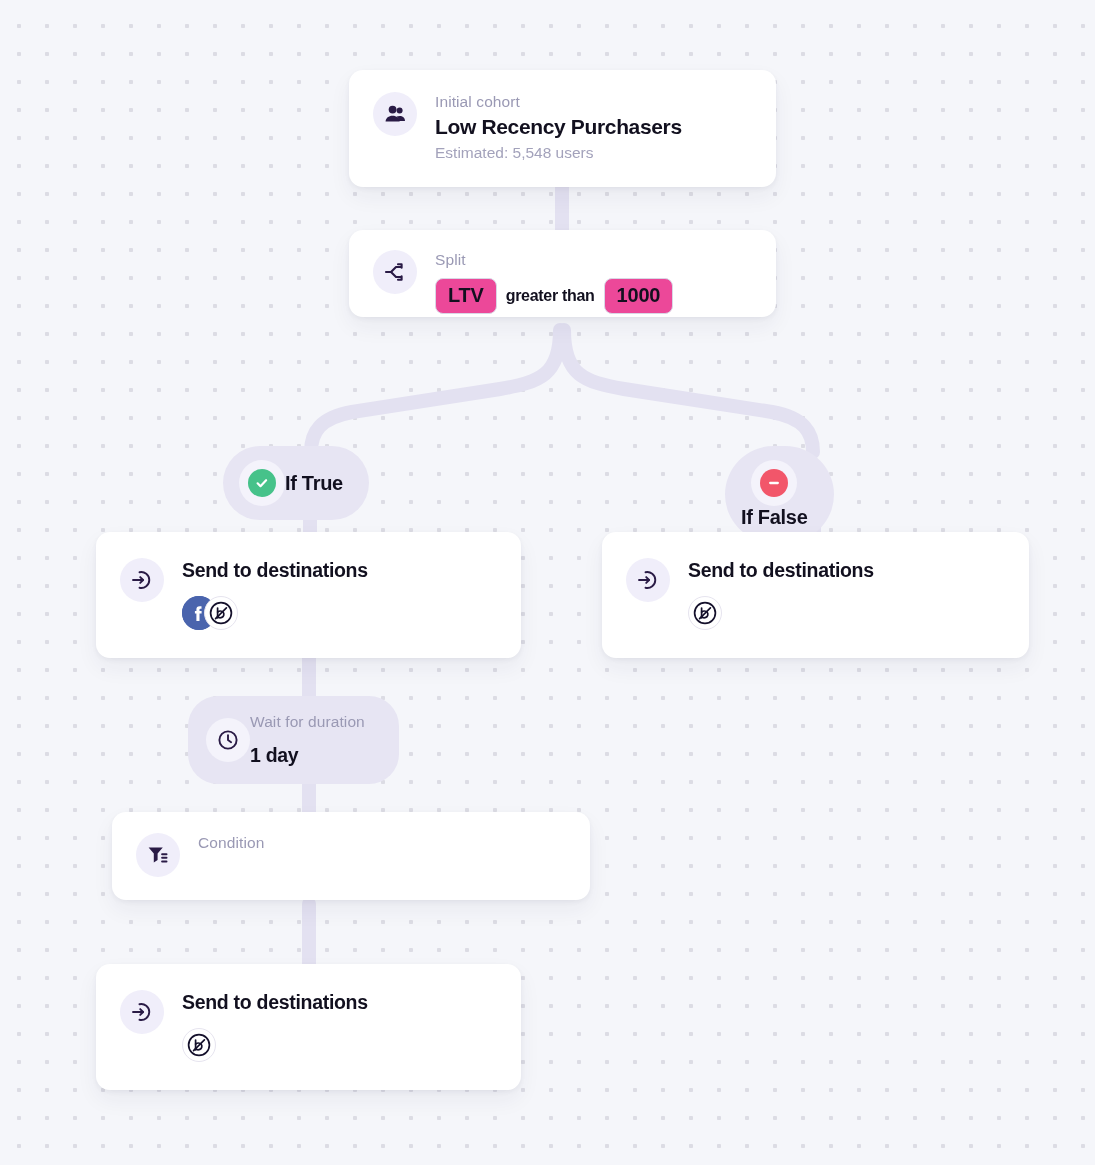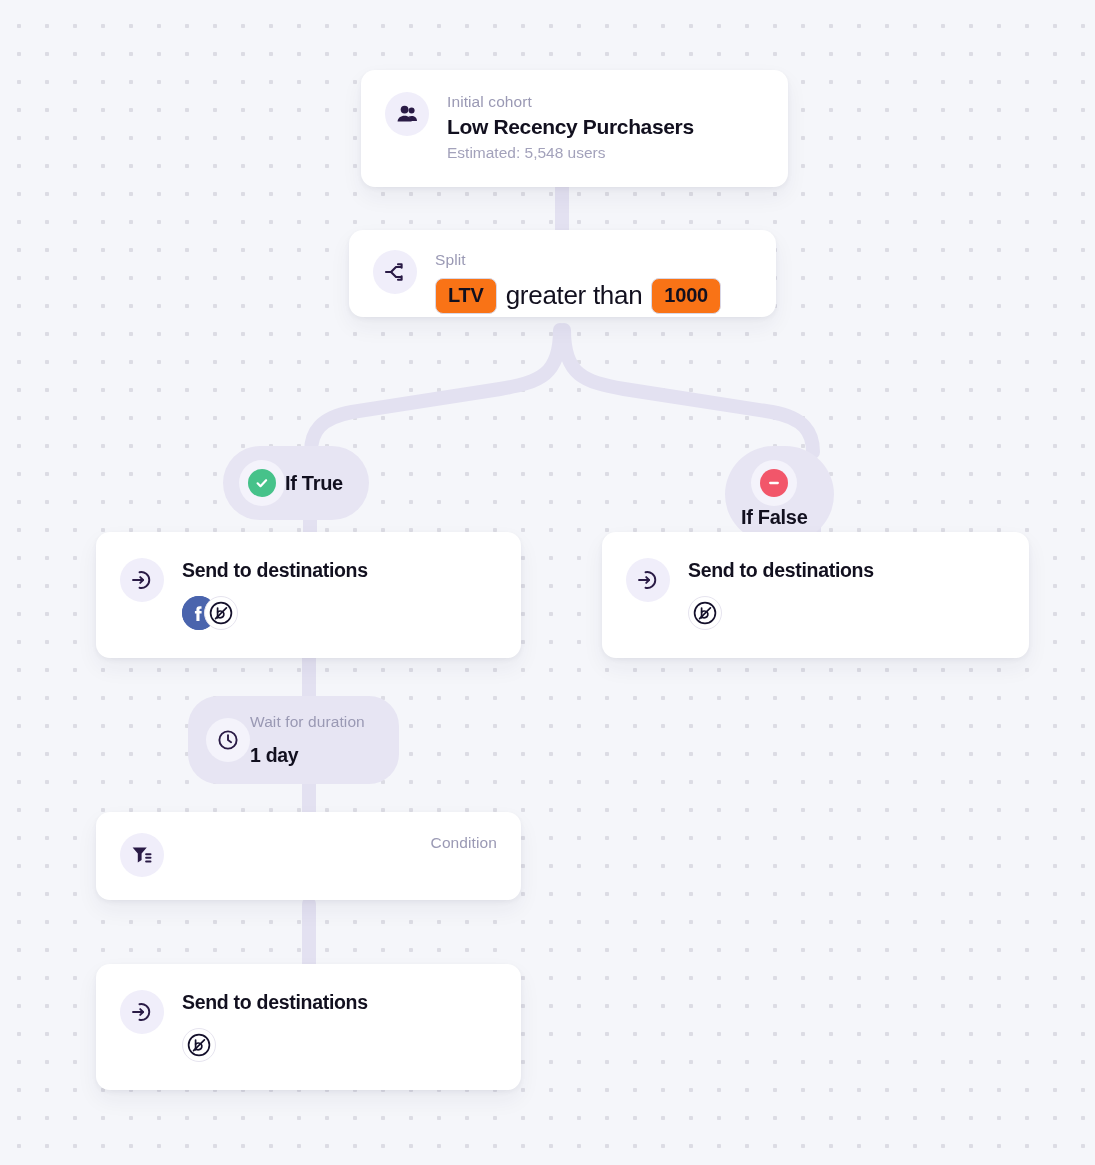--- a/index.html
+++ b/index.html
@@ -66,26 +66,26 @@
     letter-spacing: -.3px; line-height: 1.3;
   }
   .pill-text {
     font-size: 20px; color: #12101f; font-weight: 700; letter-spacing: -.3px;
   }
 
   .exprline { display: flex; align-items: center; gap: 9px; margin-top: 7px; flex-wrap: nowrap; }
   .token {
     border: 1.4px solid #d9d7e6;
     border-radius: 8px;
-    background: #f97316;
+    background: #ec4899;
     padding: 5px 12px 6px;
     font-size: 20px; font-weight: 700; color: #12101f; letter-spacing: -.2px;
     white-space: nowrap;
   }
-  .optext { font-size: 26px; font-weight: 400; color: #12101f; letter-spacing: -.3px; white-space: nowrap; }
+  .optext { font-size: 16px; font-weight: 700; color: #12101f; letter-spacing: -.3px; white-space: nowrap; }
 
   .statusdot { width: 46px; height: 46px; border-radius: 50%; background: #f4f3fb;
                display: flex; align-items: center; justify-content: center; flex: none; }
   .statusdot .inner { width: 28px; height: 28px; border-radius: 50%;
                display: flex; align-items: center; justify-content: center; }
 
   .destrow { display: flex; align-items: center; margin-top: 13px; }
   .dest {
     width: 34px; height: 34px; border-radius: 50%;
     display: flex; align-items: center; justify-content: center;
@@ -104,21 +104,21 @@
     <path class="edge" d="M562,184 L562,232"></path>
     <path class="edge" d="M560,330 C560,375 540,382 500,389 L352,412 C320,418 311,432 311,452"></path>
     <path class="edge" d="M564,330 C564,375 584,382 624,389 L772,412 C804,418 813,432 813,452"></path>
     <path class="edge" d="M310,498 L310,538"></path>
     <path class="edge" d="M814,498 L814,538"></path>
     <path class="edge" d="M309,650 L309,700"></path>
     <path class="edge" d="M309,764 L309,818"></path>
     <path class="edge" d="M309,904 L309,970"></path>
   </svg>
 
-  <div class="node card" style="left:349px; top:70px; width:427px;margin-left:12px;">
+  <div class="node card" style="left:349px; top:70px; width:427px;">
     <span class="iconwrap">
       <svg width="24" height="24" viewBox="0 0 24 24" fill="#2a1b46">
         <circle cx="9.6" cy="7.6" r="3.9"></circle>
         <path d="M2.6 19.6c0-3.7 3.1-5.9 7-5.9s7 2.2 7 5.9z"></path>
         <circle cx="16.6" cy="8.4" r="3"></circle>
         <path d="M13.6 14.6c.9-.3 1.9-.5 3-.5 3.1 0 5.4 1.8 5.4 5h-6.4c0-1.8-.8-3.3-2-4.5z"></path>
       </svg>
     </span>
     <div class="body">
       <div class="label-sm">Initial cohort</div>
@@ -227,21 +227,21 @@
         <circle cx="12" cy="12" r="8.6"></circle>
         <path d="M12 7.1V12l3.1 2.2"></path>
       </svg>
     </span>
     <div class="body">
       <div class="label-sm">Wait for duration</div>
       <div class="title-md" style="margin-top:10px;">1 day</div>
     </div>
   </div>
 
-  <div class="node card" style="left:96px; top:812px; width:425px; padding:21px 24px 23px;justify-content:space-between;">
+  <div class="node card" style="left:112px; top:812px; width:478px; padding:21px 24px 23px;">
     <span class="iconwrap">
       <svg width="24" height="24" viewBox="0 0 24 24" fill="#2a1b46">
         <path d="M2.6 4.6h14.2l-5.2 6v6.4l-3.8 2.4v-8.8z"></path>
         <rect x="15.1" y="10.2" width="6.4" height="2" rx="1"></rect>
         <rect x="15.1" y="13.8" width="6.4" height="2" rx="1"></rect>
         <rect x="15.1" y="17.4" width="6.4" height="2" rx="1"></rect>
       </svg>
     </span>
     <div class="body">
       <div class="label-sm">Condition</div>

